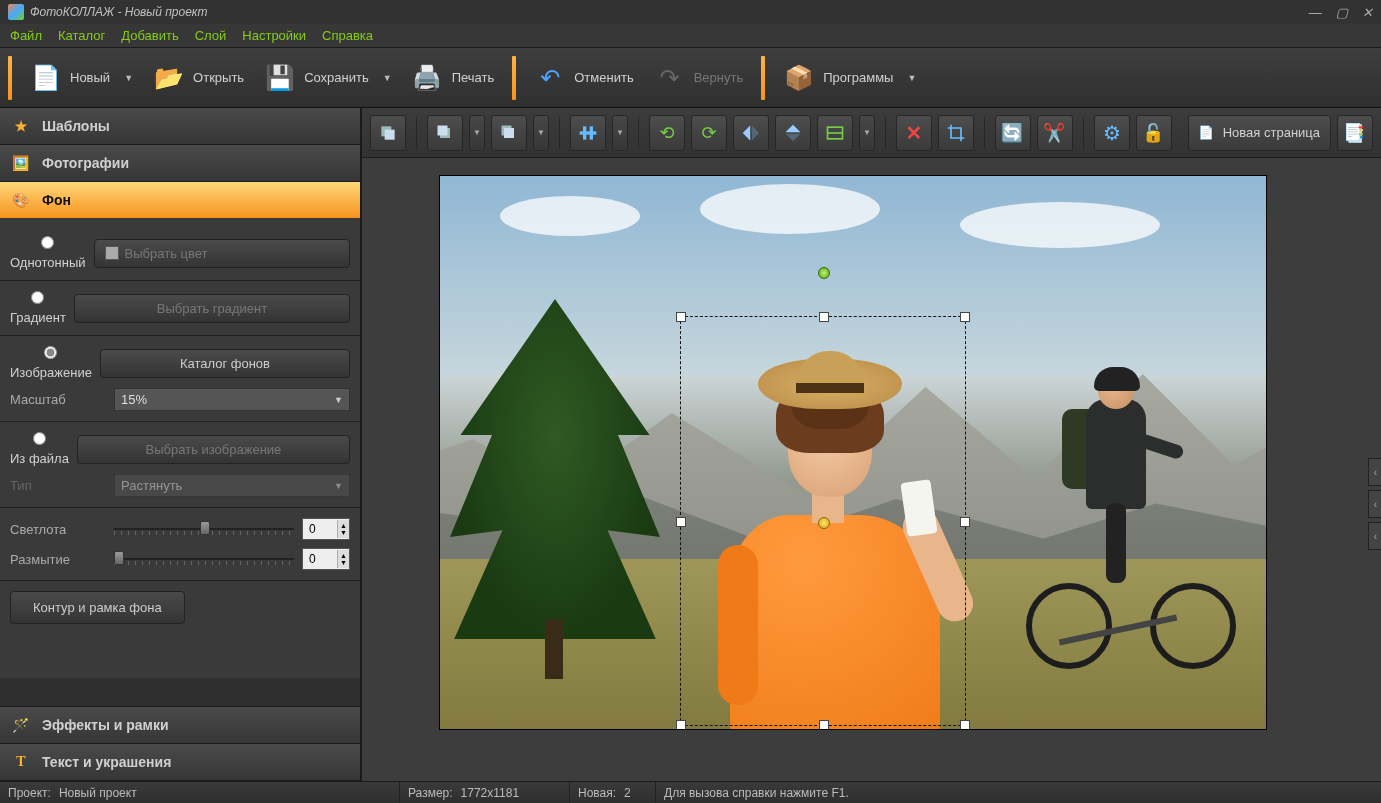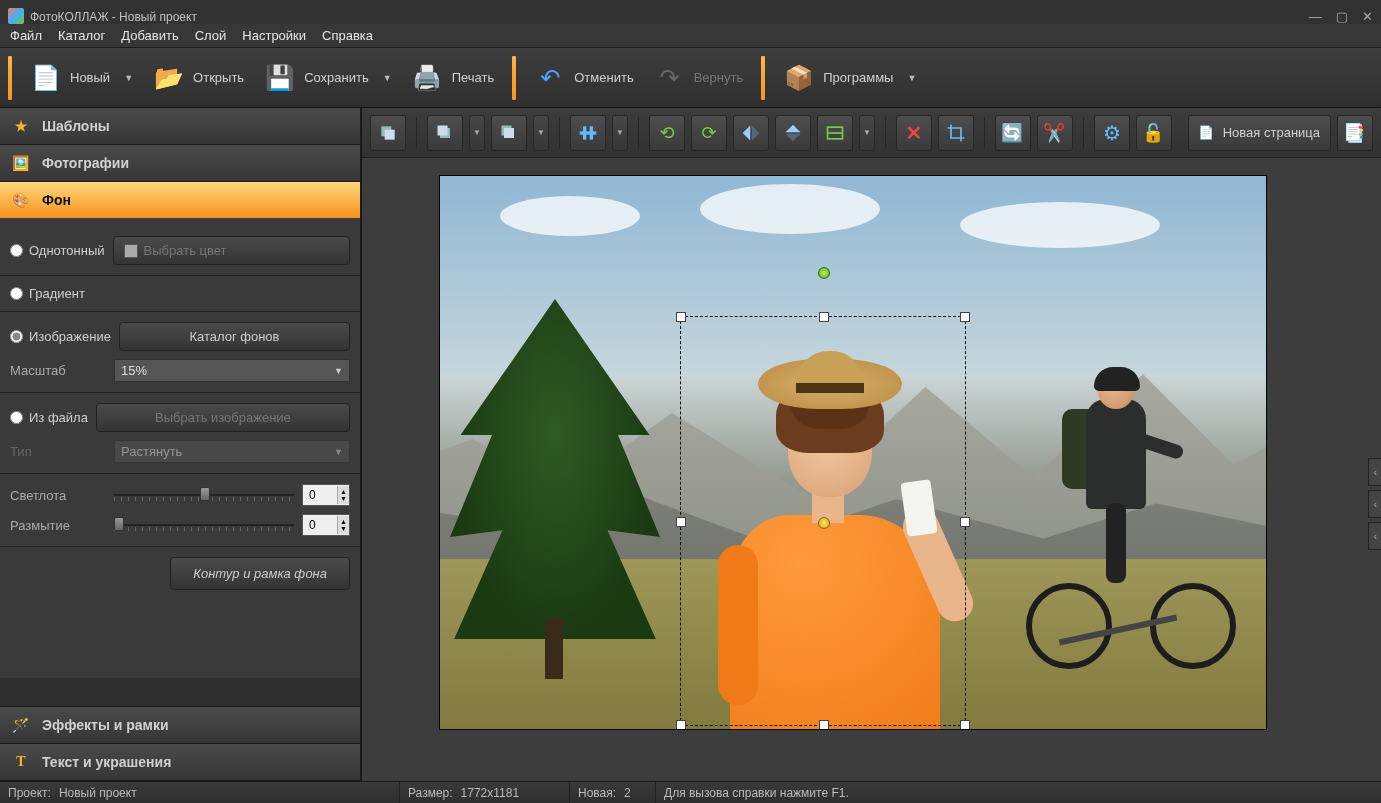--- a/index.html
+++ b/index.html
@@ -1,26 +1,26 @@
 <!DOCTYPE html>
 <html><head>
 <meta charset="utf-8">
 <style>
 * { box-sizing: border-box; margin: 0; padding: 0; font-family: "Segoe UI", Tahoma, sans-serif; }
 body { width: 1381px; height: 803px; background: #2a2a2a; color: #d0d0d0; font-size: 13px; overflow: hidden; display: flex; flex-direction: column; }
 
 
-.titlebar { height: 24px; background: #323232; display: flex; align-items: flex-end; padding: 0 8px; color: #c0c0c0; }
+.titlebar { height: 24px; background: #323232; display: flex; align-items: center; padding: 0 8px; color: #c0c0c0; font-style: italic; }
 .titlebar .app-icon { width: 16px; height: 16px; margin-right: 6px; background: linear-gradient(135deg,#e85,#4af,#7c3); border-radius: 2px; }
 .titlebar-title { flex: 1; font-size: 12px; }
 .win-controls { display: flex; gap: 14px; color: #aaa; }
 .win-controls span { cursor: default; }
 
 
-.menubar { height: 24px; background: #373737; display: flex; align-items: center; padding: 0 10px; gap: 16px; font-size: 13px; color: #e5e5e5; border-bottom: 1px solid #1a1a1a; }
+.menubar { height: 24px; background: #373737; display: flex; align-items: center; padding: 0 10px; gap: 16px; font-size: 13px; color: #84cc16; border-bottom: 1px solid #1a1a1a; }
 .menubar span { cursor: default; }
 
 
 .toolbar { height: 60px; background: linear-gradient(#3e3e3e,#2f2f2f); display: flex; align-items: center; padding: 0 6px; gap: 0; border-bottom: 1px solid #111; }
 .tool-group { display: flex; align-items: center; height: 100%; padding: 0 6px; }
 .tool-sep { width: 4px; height: 44px; background: linear-gradient(#ffb347,#f7931e); border-radius: 1px; margin: 0 2px; }
 .tool-btn { display: flex; align-items: center; gap: 8px; padding: 4px 10px; height: 48px; border-radius: 3px; cursor: default; }
 .tool-btn .ic { width: 32px; height: 32px; display: flex; align-items: center; justify-content: center; font-size: 24px; }
 .tool-btn.disabled { color: #777; }
 .dropdown-arrow { font-size: 9px; color: #bbb; padding-left: 6px; }
@@ -30,21 +30,21 @@
 .sidebar { width: 362px; background: #2f2f2f; display: flex; flex-direction: column; border-right: 2px solid #1a1a1a; }
 .accordion-item { border-bottom: 1px solid #1a1a1a; }
 .accordion-header { height: 36px; display: flex; align-items: center; padding: 0 10px; gap: 10px; background: linear-gradient(#4a4a4a,#363636); cursor: default; font-weight: bold; font-size: 14px;}
 .accordion-header.active { background: linear-gradient(#ffd77a,#f7931e); color: #111; }
 .accordion-header .hic { width: 22px; height: 22px; display: flex; align-items: center; justify-content: center; }
 .accordion-body { background: #3a3a3a; padding: 10px; overflow-y: auto; }
 .acc-scroll { max-height: 460px; overflow-y: auto; }
 
 
 .row { display: flex; align-items: center; margin: 8px 0; gap: 8px; }
-.row.radio label { display: flex; align-items: center; gap: 6px; }
+.row.radio label { display: flex; align-items: center; gap: 6px; flex-direction: column; }
 .row input[type=radio] { accent-color: #888; }
 .btn-dark { background: linear-gradient(#4a4a4a,#343434); border: 1px solid #222; color: #ccc; padding: 6px 10px; border-radius: 4px; text-align: center; cursor: default; font-size:13px;}
 .btn-dark.wide { flex: 1; }
 .btn-dark.disabled { color: #777; }
 .colorbtn { display: flex; align-items: center; gap: 6px; }
 .swatch { width: 14px; height: 14px; background: #aaa; border: 1px solid #555; }
 .label { color: #aaa; font-size: 13px; min-width: 96px;}
 .select { flex: 1; background: #555; border: 1px solid #333; color: #ddd; padding: 3px 6px; font-size: 13px; display:flex; justify-content:space-between; align-items:center;}
 .select .arr { font-size:9px; color:#ccc;}
 .slider-row { display: flex; align-items: center; gap: 8px; }
@@ -214,20 +214,21 @@
             <span class="swatch"></span>
             <span>Выбрать цвет</span>
           </div>
         </div>
         <div class="divider"></div>
         <div class="row radio">
           <label>
               <input type="radio" name="bg" style=""> 
               <span>Градиент</span>
             </label>
+          <div class="btn-dark wide disabled">Выбрать градиент</div>
         </div>
         <div class="divider"></div>
         <div class="row radio">
           <label>
               <input type="radio" name="bg" checked="" style=""> 
               <span>Изображение</span>
             </label>
           <div class="btn-dark wide">Каталог фонов</div>
         </div>
         <div class="row">
@@ -277,21 +278,21 @@
             </div>
           <div class="spinner">
               <span>0</span>
               <span class="ar">
                 <span>▲</span>
                 <span>▼</span>
               </span>
             </div>
         </div>
         <div class="divider"></div>
-        <div style="display:flex; justify-content:flex-end;font-style:italic;">
+        <div style="display:flex; justify-content:flex-start;">
           <div class="btn-dark" style="padding:8px 22px;">Контур и рамка фона</div>
         </div>
       </div>
     </div>
     <div class="accordion-item">
       <div class="accordion-header">
         <span class="hic">🪄</span>
         <span>Эффекты и рамки</span>
       </div>
     </div>

